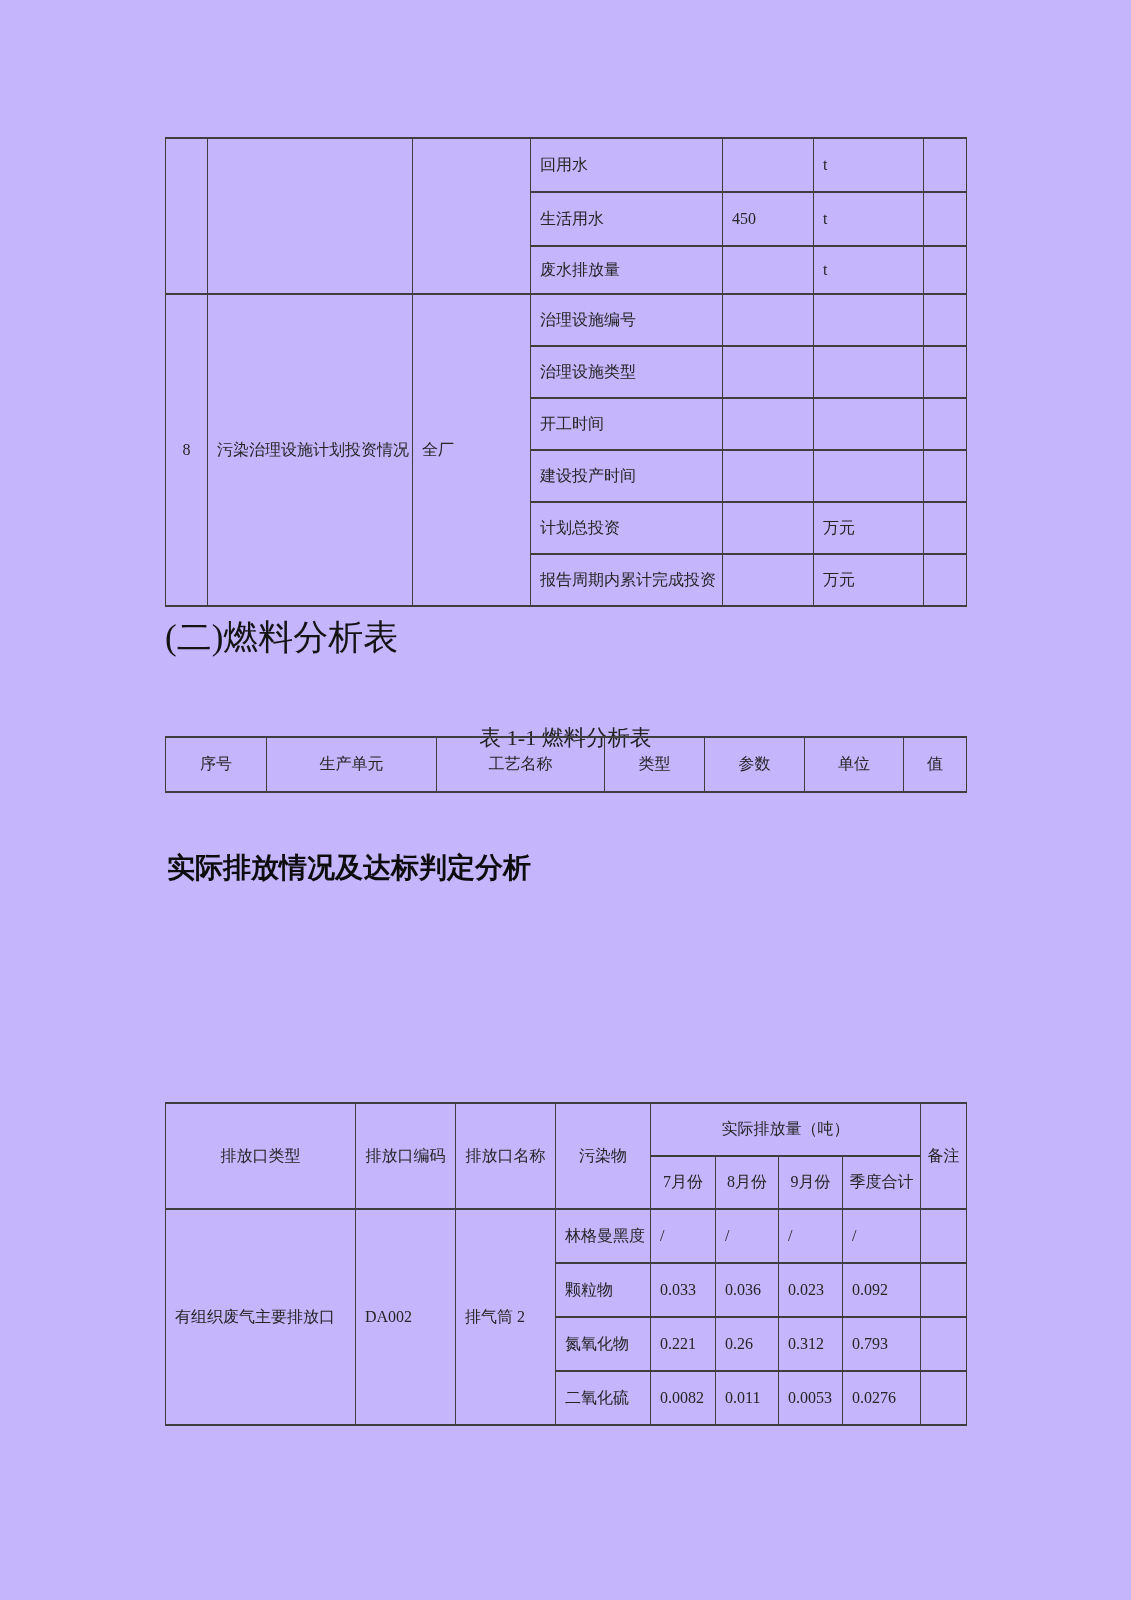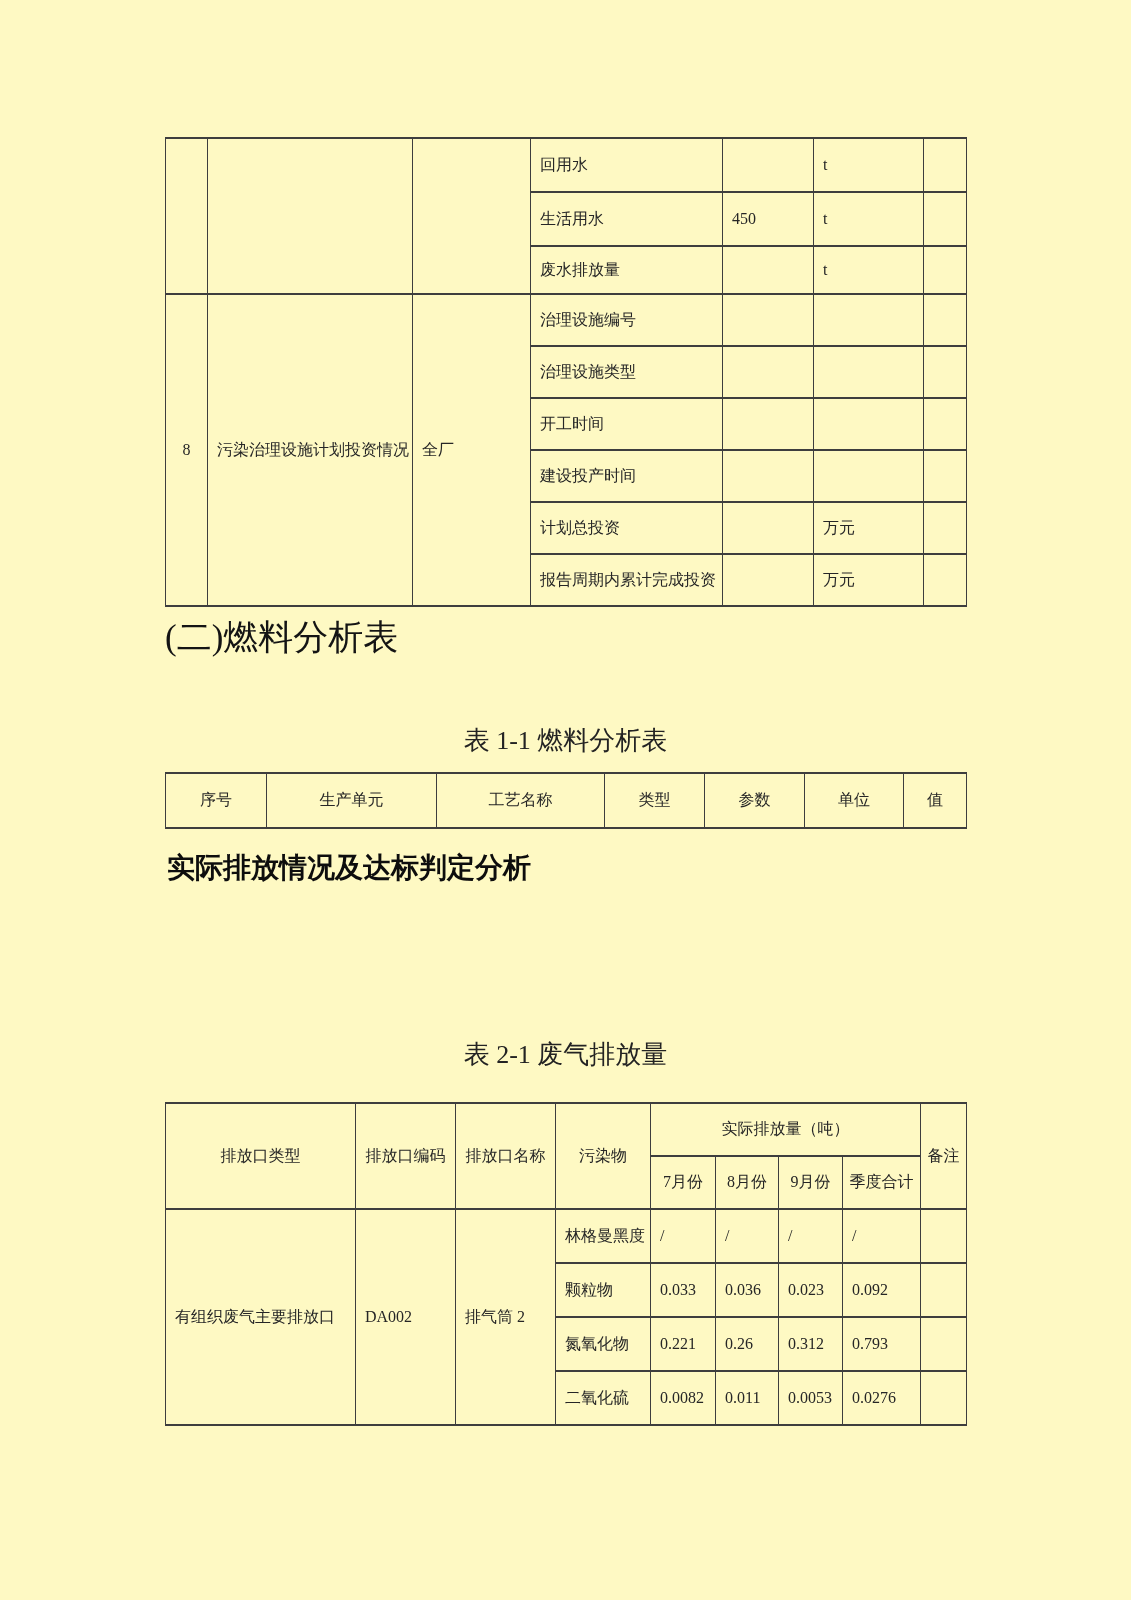--- a/index.html
+++ b/index.html
@@ -1,28 +1,28 @@
 <!DOCTYPE html>
 <html><head>
 <meta charset="utf-8">
 <style>
   html,body{margin:0;padding:0;background:#ffffff;}
-  .page{position:relative;width:1131px;height:1600px;background:#fef9c3;
+  .page{position:relative;width:1131px;height:1600px;background:#c4b5fd;
         font-family:"Liberation Serif","DejaVu Serif",serif;color:#1f1f1f;overflow:hidden;}
   .tbl{position:absolute;left:165px;width:801px;border-collapse:collapse;table-layout:fixed;
        font-size:16px;color:#262626;}
   .tbl td,.tbl th{border:solid #3e3e3e;border-width:2px 1px;vertical-align:middle;
        padding:0 2px 0 9px;text-align:left;font-weight:normal;overflow:hidden;
        white-space:nowrap;}
   .tbl .ctr{text-align:center;padding:0 1px;}
   tr.h54{height:54px;} tr.h48{height:48px;} tr.h52{height:52px;}
   tr.h55{height:55px;} tr.h53{height:53px;}
   .abs{position:absolute;white-space:nowrap;}
   .sec-heading{left:165px;font-size:35px;line-height:1.25;color:#141414;}
-  .caption{left:165px;width:801px;text-align:center;font-size:26px;color:#232323;}
+  .caption{left:165px;width:801px;text-align:center;font-size:22px;color:#232323;}
   .main-title{left:167px;top:851px;font-size:28px;font-weight:bold;line-height:1.2;color:#0d0d0d;}
 </style>
 </head>
 <body>
 
 <div class="page">
 
   <table class="tbl" style="top:137px;">
     <colgroup>
       <col style="width:42px">
@@ -94,21 +94,21 @@
         <td>万元</td>
         <td></td>
       </tr>
     </tbody>
   </table>
 
   <div class="abs sec-heading" style="top:616px;">(二)燃料分析表</div>
 
   <div class="abs caption" style="top:723px;">表 1-1 燃料分析表</div>
 
-  <table class="tbl" style="top:772px;padding-left:17px;">
+  <table class="tbl" style="top:736px;padding-left:17px;">
     <colgroup>
       <col style="width:101px">
         <col style="width:170px">
         <col style="width:168px">
       <col style="width:100px">
         <col style="width:100px">
         <col style="width:99px">
       <col style="width:63px">
     </colgroup>
     <tbody>
@@ -120,21 +120,20 @@
         <th class="ctr">参数</th>
         <th class="ctr">单位</th>
         <th class="ctr">值</th>
       </tr>
     </tbody>
   </table>
 
   <div class="abs main-title">实际排放情况及达标判定分析</div>
 
 
-  <div class="abs caption" style="top:1037px;">表 2-1 废气排放量</div>
 
   <table class="tbl" style="top:1102px;">
     <colgroup>
       <col style="width:190px">
         <col style="width:100px">
         <col style="width:100px">
       <col style="width:95px">
         <col style="width:65px">
         <col style="width:63px">
       <col style="width:64px">

